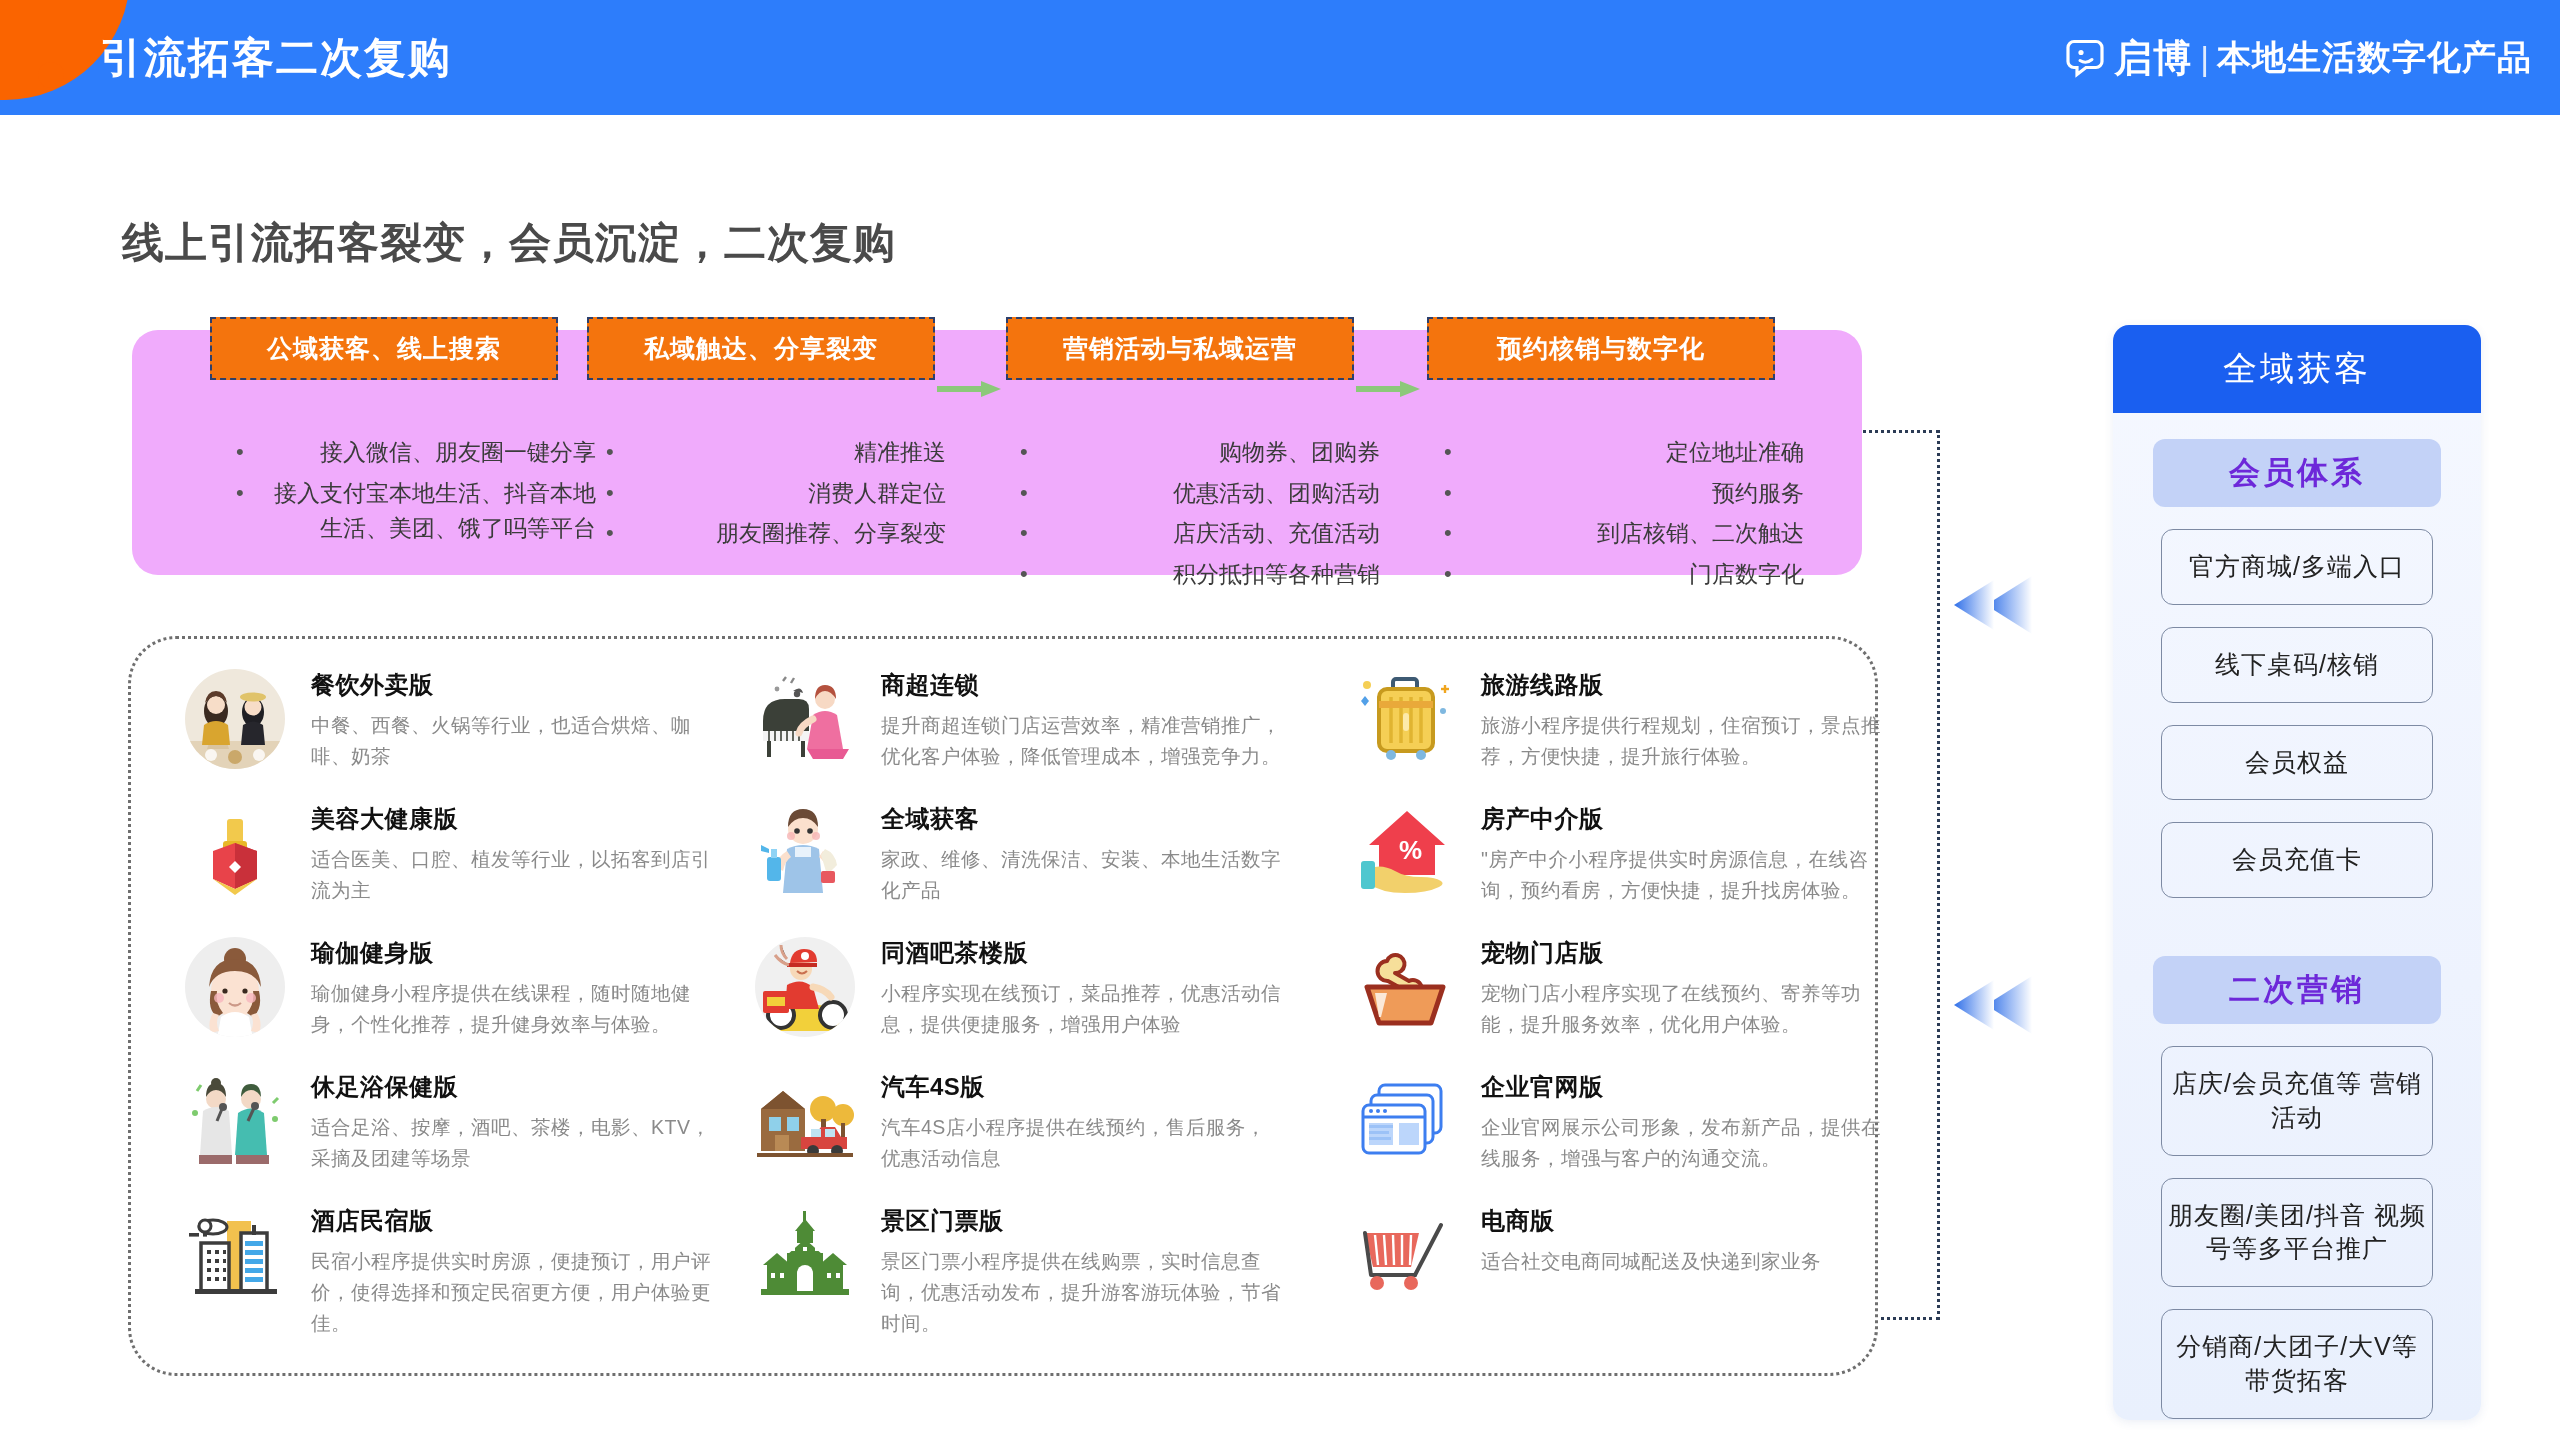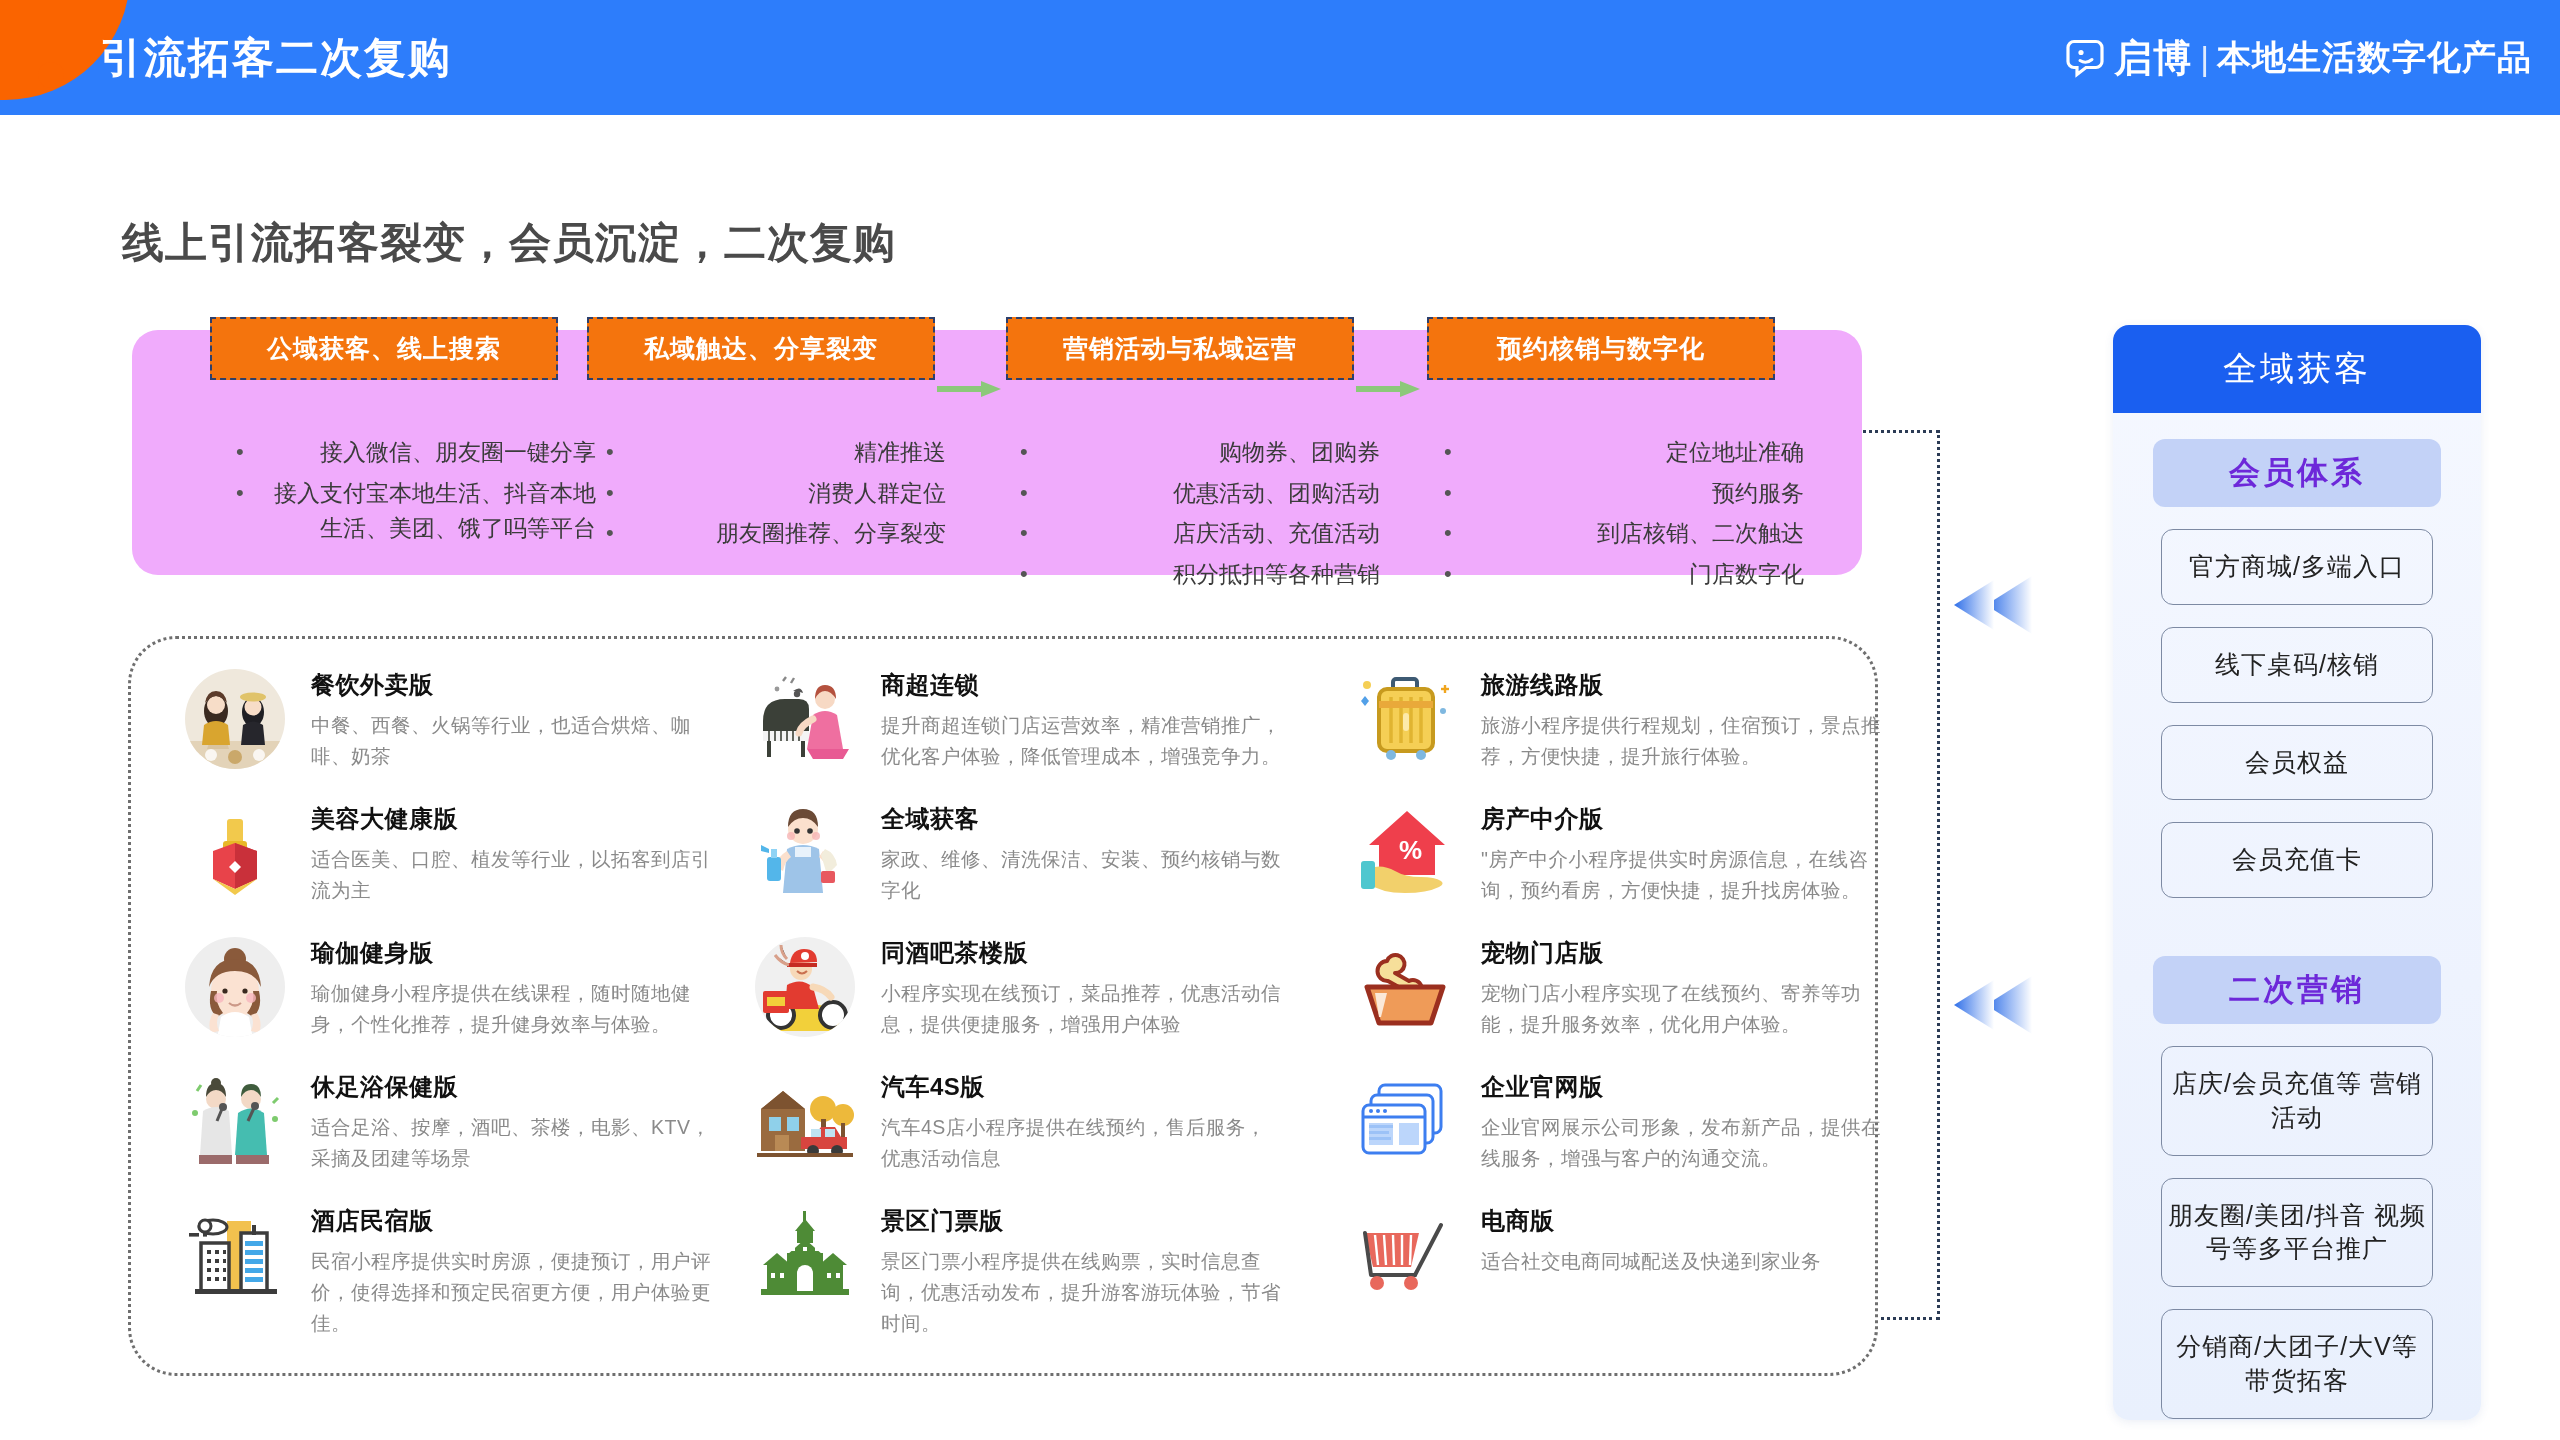--- a/index.html
+++ b/index.html
@@ -467,21 +467,21 @@
             <path d="M70 50 q10 6 12 16 l-8 4 q-2 -10 -8 -14z" fill="#fbe0cd"></path>
             <rect x="14" y="56" width="14" height="24" rx="3" fill="#53b6ea"></rect>
             <rect x="18" y="48" width="6" height="9" fill="#8fd3f5"></rect>
             <path d="M16 48 l-8 -4 l0 6 l8 2 z" fill="#53b6ea"></path>
             <path d="M72 48 q10 4 12 16 l-10 10 q-4 -14 -6 -20z" fill="#f2eddc"></path>
             <rect x="68" y="70" width="14" height="12" rx="2" fill="#e8585f"></rect>
           </svg>
         </div>
         <div class="card-body">
           <div class="card-title">全域获客</div>
-          <div class="card-desc">家政、维修、清洗保洁、安装、预约核销与数字化</div>
+          <div class="card-desc">家政、维修、清洗保洁、安装、本地生活数字化产品</div>
         </div>
       </div>
 
       <div class="card">
         <div class="card-ico">
           <svg width="104" height="104" viewBox="0 0 104 104">
             <circle cx="52" cy="52" r="50" fill="#f0f0f0"></circle>
             <clipPath id="cd">
                 <circle cx="52" cy="52" r="50"></circle>
               </clipPath>

